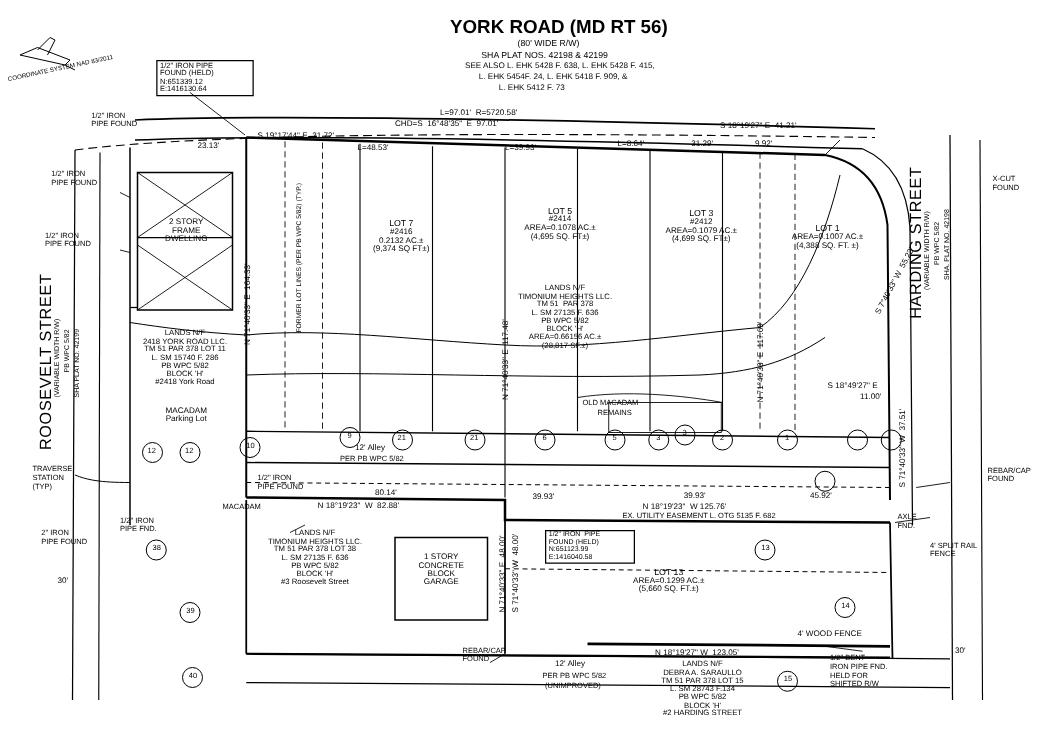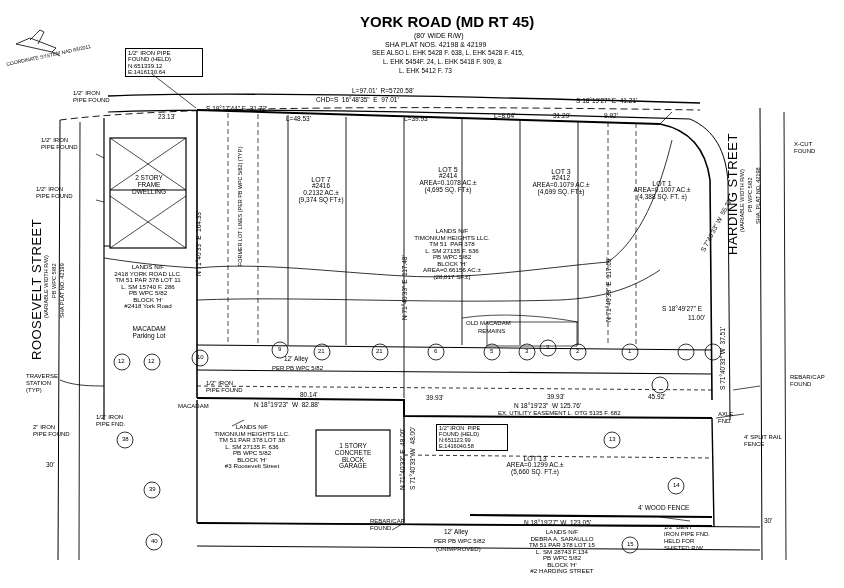--- a/index.html
+++ b/index.html
@@ -121,21 +121,21 @@
     <circle cx="630" cy="545" r="8"></circle>
   </g>
 
   <g stroke="#000" fill="none" stroke-width="0.8">
     <path d="M16 44 L 52 52 L 56 48 L 30 38 Z"></path>
     <path d="M30 40 L 40 30 L 44 32 L 38 44"></path>
     <path d="M52 52 L 60 56"></path>
   </g>
 </svg>
 
-<div class="t title" style="left:360px;top:14px;font-size:15px;">YORK ROAD (MD RT 45)</div>
+<div class="t title" style="left:360px;top:14px;font-size:15px;">YORK ROAD (MD RT 56)</div>
 <div class="t" style="left:414px;top:32px;font-size:7px;">(80' WIDE R/W)</div>
 <div class="t" style="left:385px;top:41px;font-size:7px;">SHA PLAT NOS. 42198 &amp; 42199</div>
 <div class="t" style="left:372px;top:50px;font-size:6.5px;">SEE ALSO L. EHK 5428 F. 638, L. EHK 5428 F. 415,</div>
 <div class="t" style="left:383px;top:59px;font-size:6.5px;">L. EHK 5454F. 24, L. EHK 5418 F. 909, &amp;</div>
 <div class="t" style="left:399px;top:68px;font-size:6.5px;">L. EHK 5412 F. 73</div>
 
 <div class="t c" style="left:6px;top:62px;font-size:5px;transform:rotate(-12deg);">COORDINATE SYSTEM NAD 83/2011</div>
 
 <div style="position:absolute;left:125px;top:48px;width:72px;border:1px solid #000;padding:1px 2px;">
   <div class="t" style="position:static;font-size:6px;">1/2" IRON PIPE</div>

